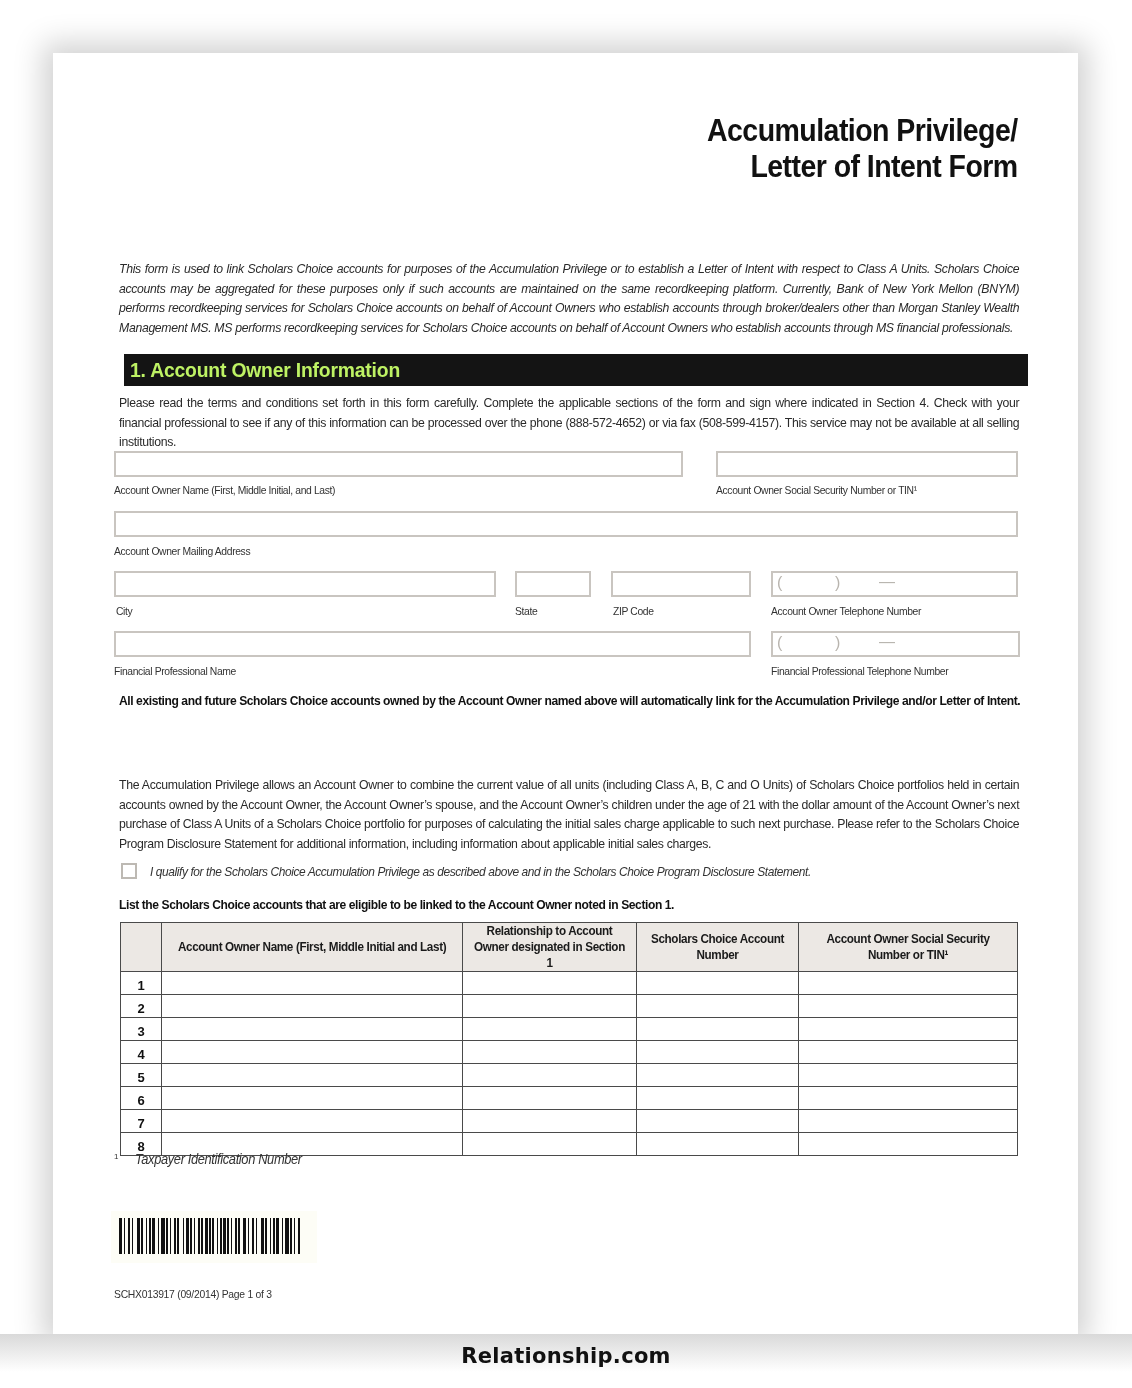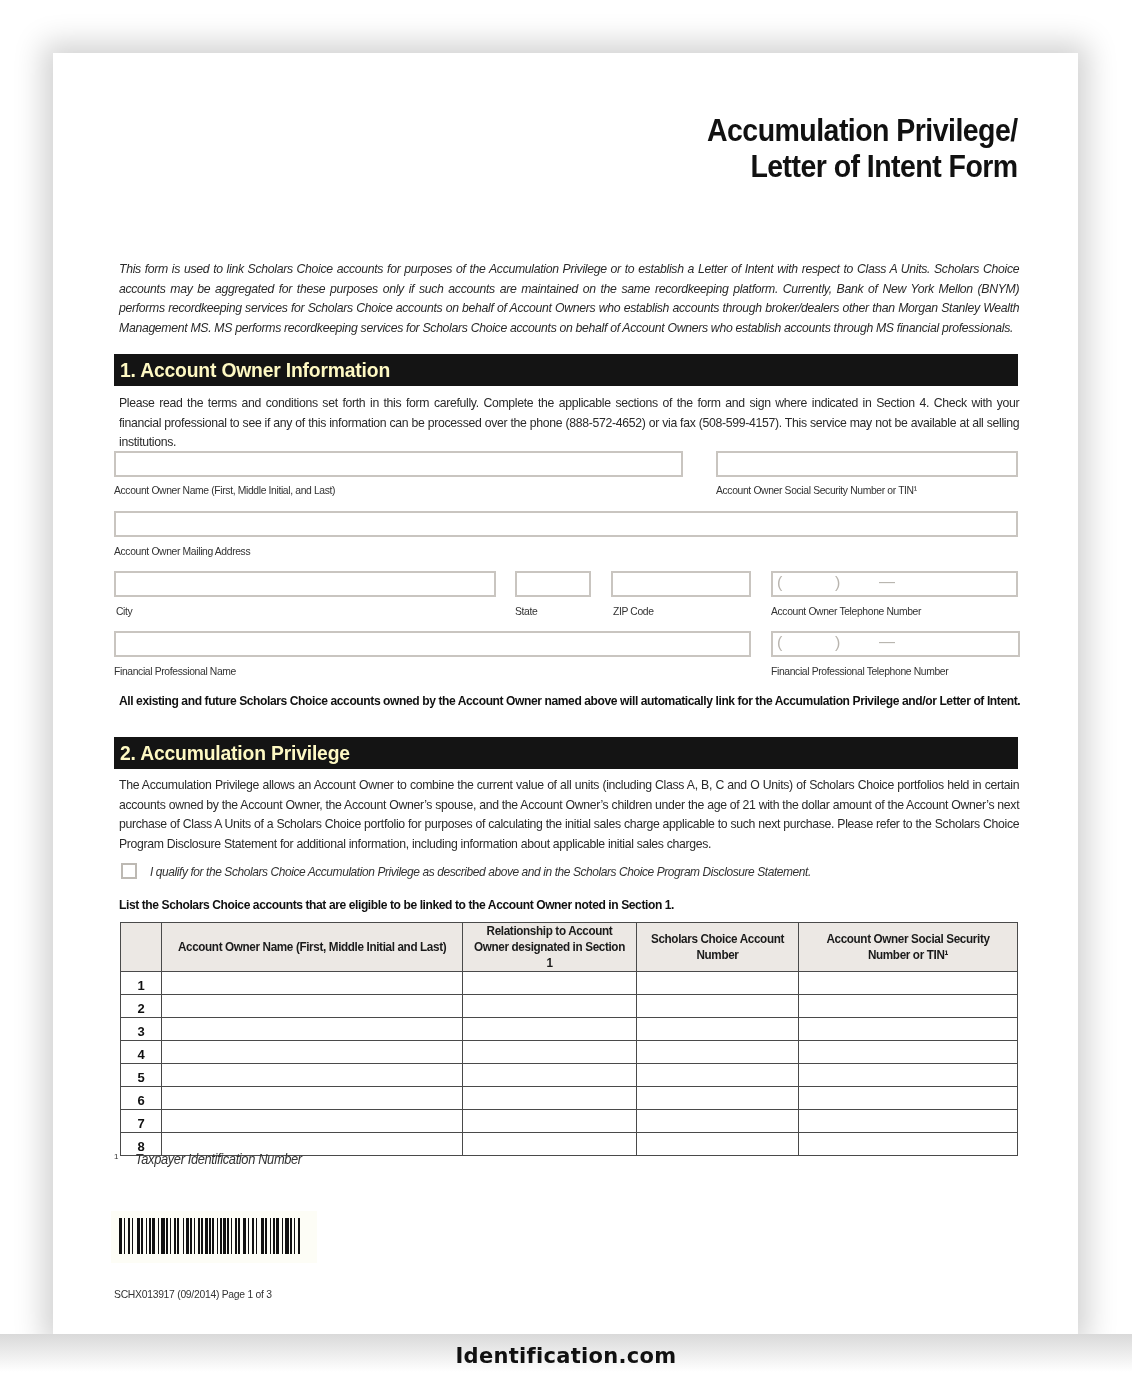--- a/index.html
+++ b/index.html
@@ -22,22 +22,22 @@
     transform: scaleX(0.92); transform-origin: right top;
     color: #111;
   }
   .intro {
     left: 66px; top: 206px; width: 900px;
     font-style: italic; font-size: 13.2px; line-height: 19.5px;
     color: #2a2a2a; letter-spacing: -0.35px; text-align: justify;
     transform: scaleX(0.93); transform-origin: left top; width: 968px;
   }
   .section-bar {
-    left: 61px; width: 904px; height: 32px; background: #141414;
-    color: #fef9c3; font-weight: bold; font-size: 21px; line-height: 32px;
+    left: 71px; width: 904px; height: 32px; background: #141414;
+    color: #bef264; font-weight: bold; font-size: 21px; line-height: 32px;
     box-sizing: border-box; padding-left: 6px; letter-spacing: -0.2px;
   }
   .section-bar span { display: inline-block; transform: scaleX(0.92); transform-origin: left center; }
   .para {
     left: 66px; font-size: 13.2px; line-height: 19.5px; color: #2a2a2a;
     letter-spacing: -0.35px; text-align: justify; width: 968px;
     transform: scaleX(0.93); transform-origin: left top;
   }
   .bold-para {
     left: 66px; font-size: 13.2px; line-height: 19.5px; color: #111;
@@ -187,23 +187,20 @@
       <span>(</span>
       <span class="p2">)</span>
       <span class="dash">—</span>
     </div>
     <input type="text" value="" style="">
   </div>
   <div class="flabel" style="left:718px; top:612px;">Financial Professional Telephone Number</div>
 
   <div class="abs bold-para" style="top:638px;">All existing and future Scholars Choice accounts owned by the Account Owner named above will automatically link for the Accumulation Privilege and/or Letter of Intent.</div>
 
-  <div class="abs section-bar" style="top:684px;">
-    <span>2. Accumulation Privilege</span>
-  </div>
   <div class="abs para" style="top:722px;">The Accumulation Privilege allows an Account Owner to combine the current value of all units (including Class A, B, C and O Units) of Scholars Choice portfolios held in certain accounts owned by the Account Owner, the Account Owner’s spouse, and the Account Owner’s children under the age of 21 with the dollar amount of the Account Owner’s next purchase of Class A Units of a Scholars Choice portfolio for purposes of calculating the initial sales charge applicable to such next purchase. Please refer to the Scholars Choice Program Disclosure Statement for additional information, including information about applicable initial sales charges.</div>
 
   <div class="abs checkbox"></div>
   <div class="abs check-label">I qualify for the Scholars Choice Accumulation Privilege as described above and in the Scholars Choice Program Disclosure Statement.</div>
 
   <div class="abs bold-para" style="top:842px;">List the Scholars Choice accounts that are eligible to be linked to the Account Owner noted in Section 1.</div>
 
   <table class="accts">
     <colgroup>
       <col style="width:41px">
@@ -332,13 +329,13 @@
         <i style="left: 171px; width: 2px;"></i>
         <i style="left: 175px; width: 1px;"></i>
         <i style="left: 179px; width: 2px;"></i>
       </div>
   </div>
 
   <div class="abs formcode">SCHX013917 (09/2014) Page 1 of 3</div>
 </div>
 
 <div class="watermark-band"></div>
-<div class="watermark">Identification.com</div>
+<div class="watermark">Relationship.com</div>
 
 </body></html>

